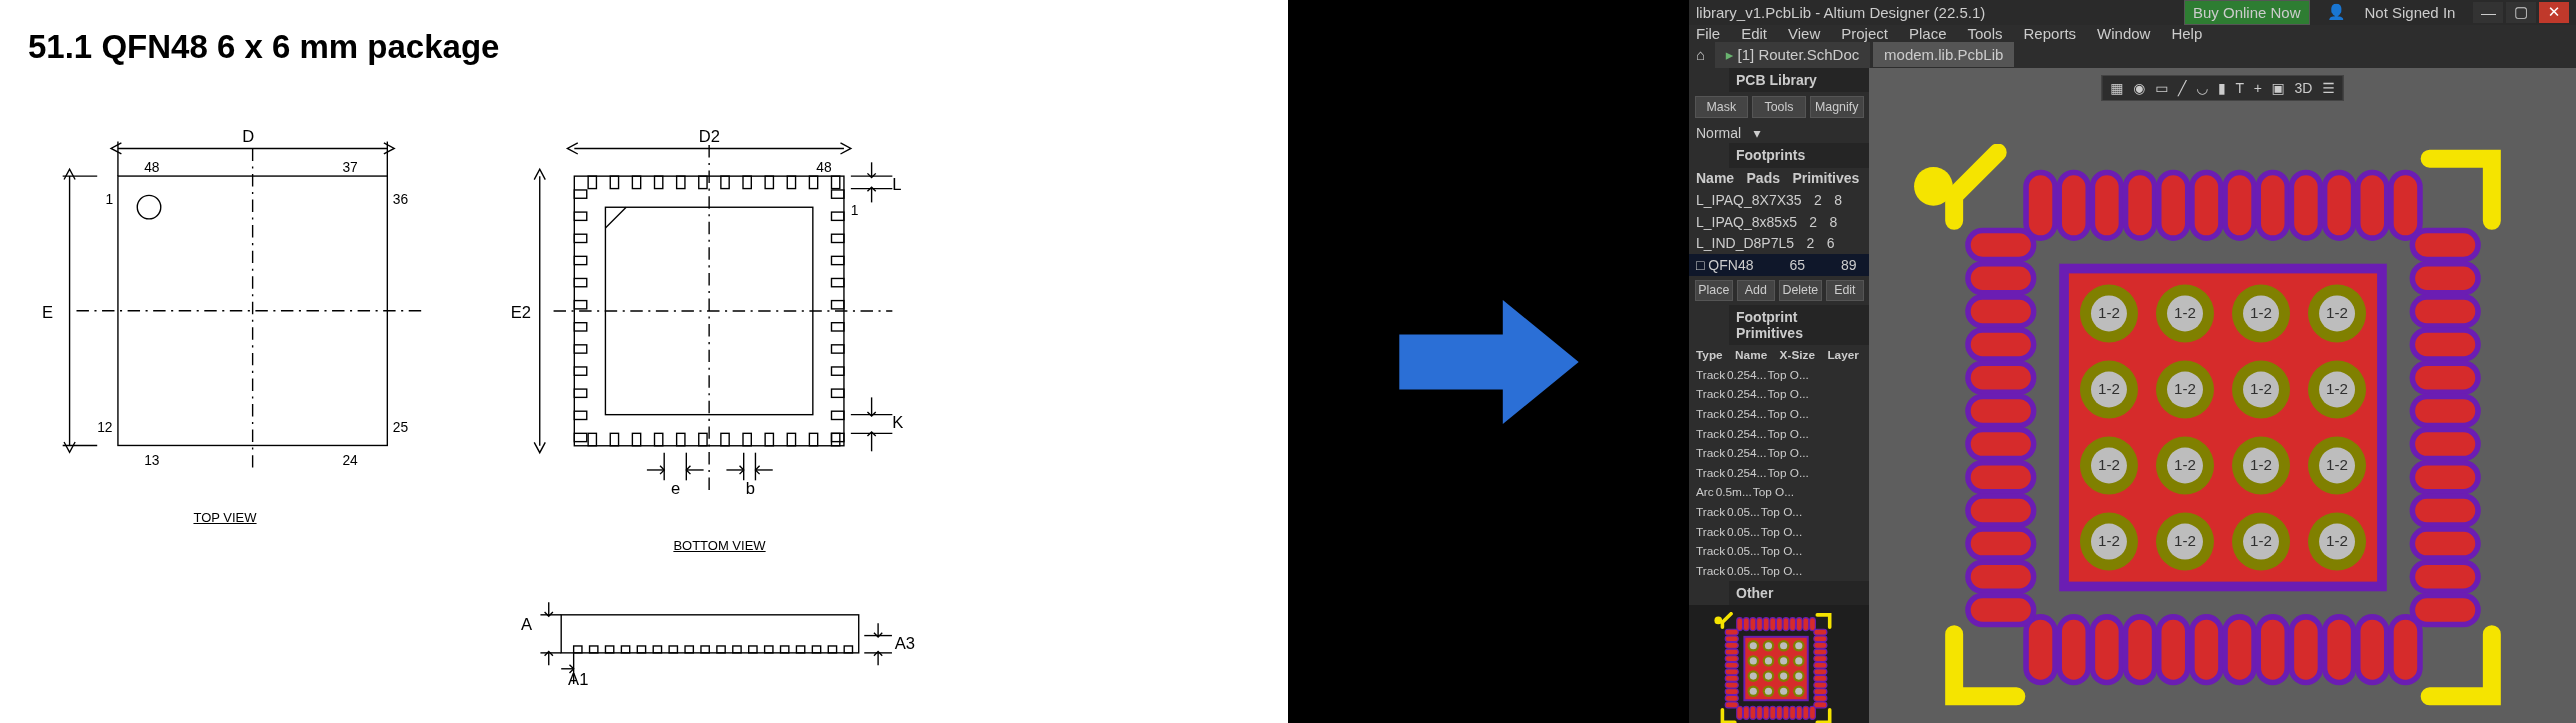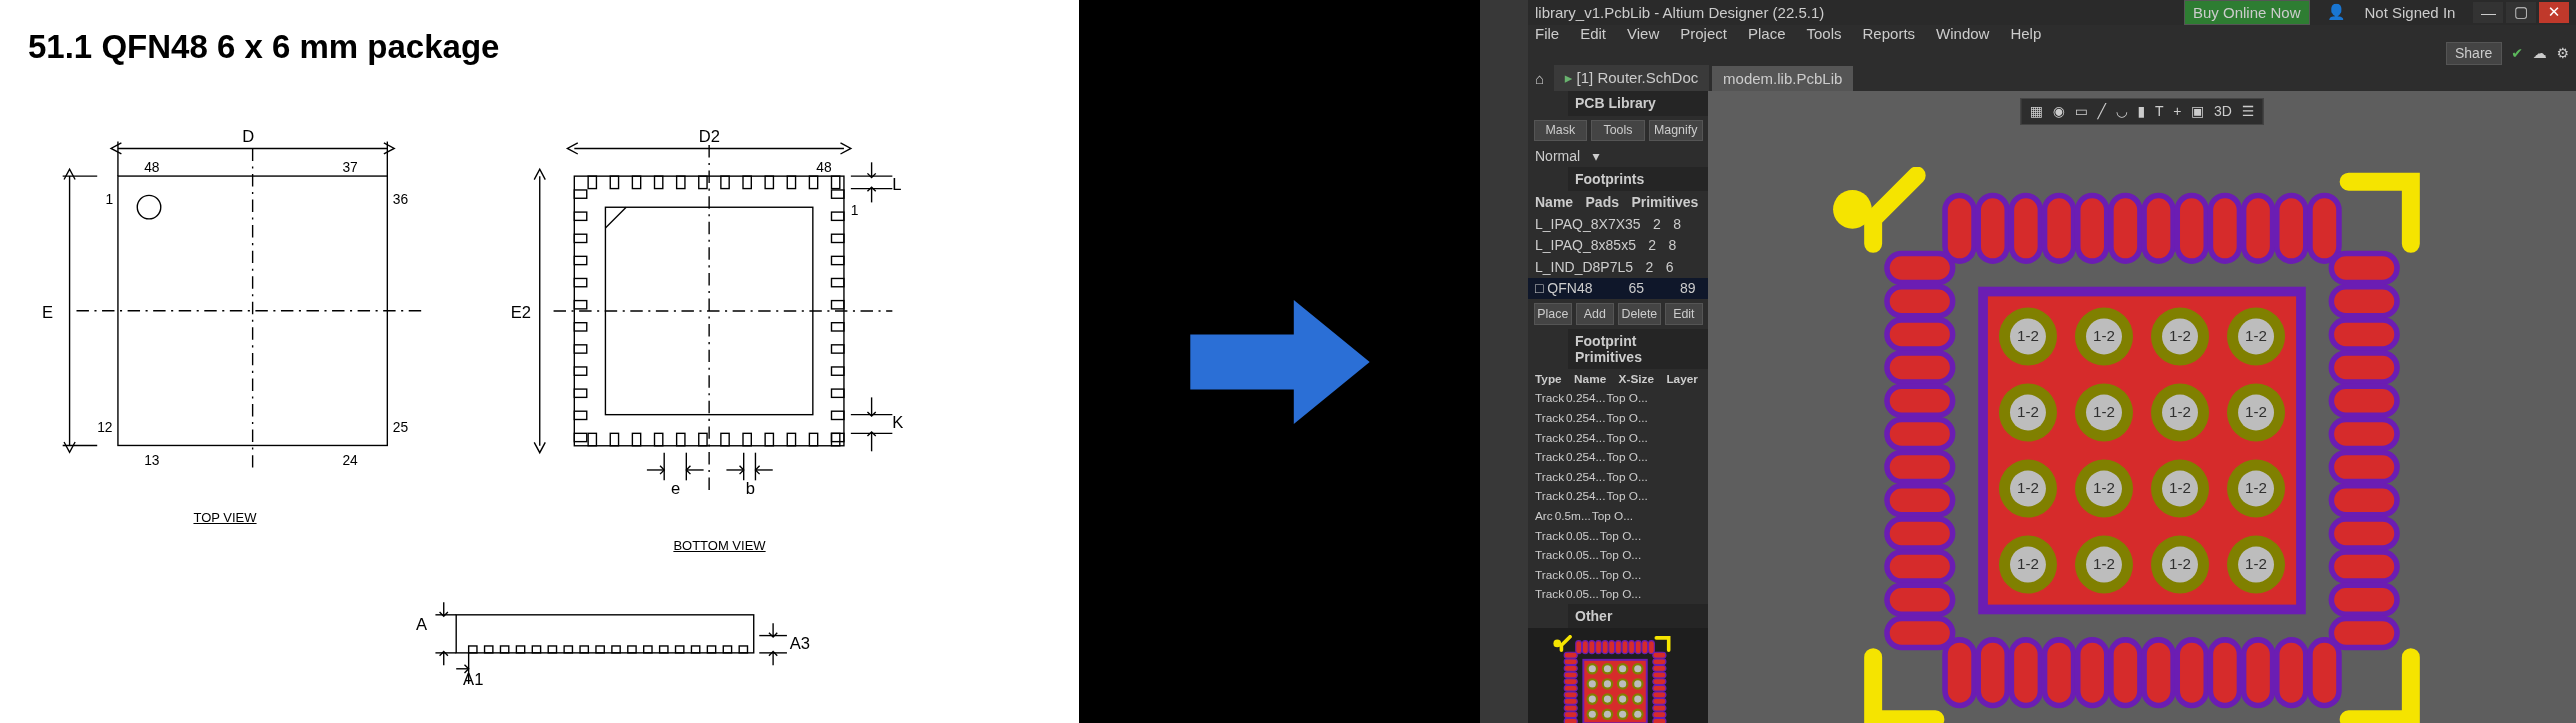--- a/index.html
+++ b/index.html
@@ -1,26 +1,26 @@
 <!DOCTYPE html>
 <html style="font-size:11px"><head>
 <meta charset="utf-8">
 <style>
   * { margin: 0; padding: 0; box-sizing: border-box; }
   body { font-family: Arial, sans-serif; background: #fff; display: flex; height: 723px; width: 2576px; }
-  .left-pane { width: 1079px; background: #fff; padding: 28px; position: relative; }
+  .left-pane { width: 1288px; background: #fff; padding: 28px; position: relative; }
   .title { font-size: 33px; font-weight: bold; margin-bottom: 41px; }
   .drawings { display: flex; gap: 83px; }
   .drawing-block { text-align: center; }
   .drawing-svg { display: block; margin: 0 auto; }
   .drawing-label { font-size: 13px; text-decoration: underline; margin-top: 30px; display: inline-block; }
   .side-block { margin-top: 41px; margin-left: 124px; }
   .black-strip { width: 401px; background: #000; display: flex; align-items: center; justify-content: center; }
   .arrow-svg { width: 194px; height: 138px; }
-  .right-pane { flex: 1; background: #383838; display: flex; flex-direction: column; font-size: 14px; color: #ccc; padding-left: 48px; }
+  .right-pane { flex: 1; background: #383838; display: flex; flex-direction: column; font-size: 14px; color: #ccc; }
   .titlebar { height: 33px; background: #2a2a2a; display: flex; align-items: center; justify-content: space-between; padding: 0 7px; font-size: 15px; }
   .titlebar-controls { display: flex; gap: 2.8px; }
   .win-btn { width: 30px; height: 21px; display: flex; align-items: center; justify-content: center; background: #333; }
   .win-close { background: #c0392b; color: #fff; }
   .menubar { height: 28px; background: #2d2d2d; display: flex; align-items: center; padding: 0 7px; gap: 21px; font-size: 15px; text-align: center; }
   .menubar span { cursor: default; }
   .toolbar-right { height: 30px; background: #2d2d2d; display: flex; align-items: center; justify-content: flex-end; padding: 0 7px; gap: 9.7px; font-size: 14px; }
   .tick { color: #5cb85c; }
   .panel-btn { background: #444; padding: 2.8px 8.3px; border: 0.7px solid #555; }
   .main-area { flex: 1; display: flex; }
@@ -269,26 +269,20 @@
       <span>Edit</span>
       <span>View</span>
       <span>Project</span>
       <span>Place</span>
       <span>Tools</span>
       <span>Reports</span>
       <span>Window</span>
       <span>Help</span>
     </div>
 
-  <div class="toolbar-right">
-    <span class="panel-btn">Share</span>
-    <span class="tick">✔</span>
-    <span>☁</span>
-    <span>⚙</span>
-  </div>
 
   <div class="doc-tabs">
     <span style="margin-right:7px">⌂</span>
     <div class="doc-tab"><span class="hdr-green">▸ </span><span>[1] Router.SchDoc</span></div>
     <div class="doc-tab active"><span>modem.lib.PcbLib</span></div>
   </div>
 
   <div class="main-area">
 
     <div class="side-panel">

